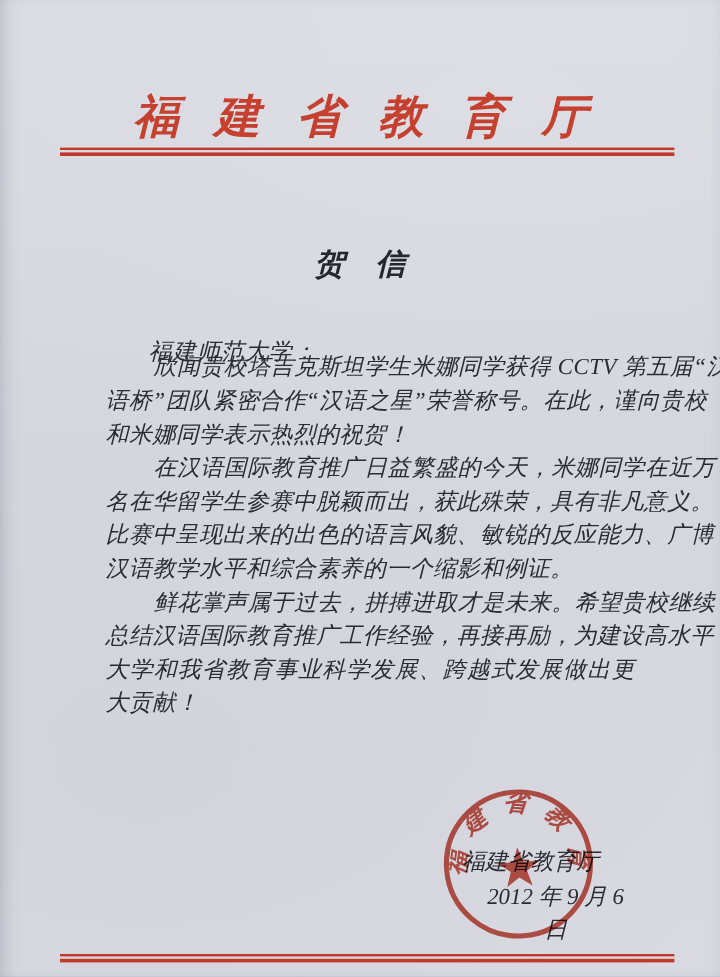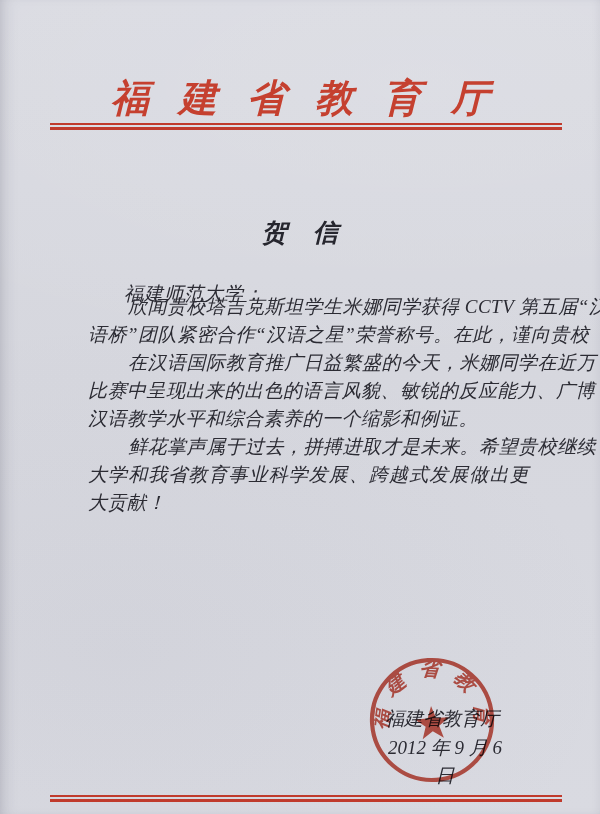--- a/index.html
+++ b/index.html
@@ -19,41 +19,41 @@
     text-align:center;text-indent:30px;letter-spacing:30px;white-space:nowrap;
     font-size:38px;line-height:40px;font-weight:bold;color:#c5402f;
   }
   .rule{position:absolute;left:50px;width:512px;}
   .rule .rl{width:100%;background:#c03a2c;}
   .rule .rl.thin{height:2px;margin-bottom:2px;}
   .rule .rl.thick{height:3px;}
   .rule-top{top:123px;}
   .rule-bottom{top:795px;}
   .doc-title{
-    position:absolute;top:218px;left:0;width:600px;
+    position:absolute;top:206px;left:0;width:600px;
     text-align:center;text-indent:26px;letter-spacing:26px;white-space:nowrap;
     font-size:25px;line-height:30px;font-weight:600;color:#26262e;
   }
   .salutation{
     position:absolute;top:280px;left:88px;
     font-size:19px;line-height:28px;letter-spacing:1px;margin-left:36px;
   }
   .body-block{position:absolute;top:293px;left:88px;width:441px;}
   .line{
     font-size:19px;line-height:28px;height:28px;letter-spacing:0.5px;
     text-align:justify;text-align-last:justify;white-space:nowrap;
   }
   .line.first{text-indent:40px;}
   .line.last{text-align-last:left;white-space:normal;}
   .sig{
     position:absolute;top:705px;left:384px;width:116px;
     text-align:center;font-size:19px;line-height:28px;z-index:2;
   }
   .date{
-    position:absolute;top:734px;left:378px;width:134px;
+    position:absolute;top:734px;left:396px;width:134px;
     text-align:center;font-size:19px;line-height:28px;z-index:2;
   }
   .seal{
     position:absolute;top:654px;left:366px;width:132px;height:132px;z-index:3;
     mix-blend-mode:multiply;opacity:0.92;transform:rotate(-4deg);
   }
   .seal text{font-family:"Liberation Serif","DejaVu Serif",serif;font-weight:bold;}
 </style>
 </head>
 <body>
@@ -67,24 +67,27 @@
     <div class="rl thick"></div>
   </div>
 
   <div class="doc-title">贺信</div>
 
   <div class="salutation">福建师范大学：</div>
 
   <div class="body-block" id="paras">
       <div class="line first">欣闻贵校塔吉克斯坦学生米娜同学获得 CCTV 第五届“汉</div>
       <div class="line">语桥”团队紧密合作“汉语之星”荣誉称号。在此，谨向贵校</div>
+      <div class="line last">和米娜同学表示热烈的祝贺！</div>
       <div class="line first">在汉语国际教育推广日益繁盛的今天，米娜同学在近万</div>
+      <div class="line">名在华留学生参赛中脱颖而出，获此殊荣，具有非凡意义。</div>
       <div class="line">比赛中呈现出来的出色的语言风貌、敏锐的反应能力、广博</div>
       <div class="line last">汉语教学水平和综合素养的一个缩影和例证。</div>
       <div class="line first">鲜花掌声属于过去，拼搏进取才是未来。希望贵校继续</div>
+      <div class="line">总结汉语国际教育推广工作经验，再接再励，为建设高水平</div>
       <div class="line last">大学和我省教育事业科学发展、跨越式发展做出更大贡献！</div>
     </div>
 
   <div class="sig">福建省教育厅</div>
   <div class="date">2012 年 9 月 6 日</div>
 
   <svg class="seal" viewBox="0 0 132 132">
     <circle cx="66" cy="66" r="60" fill="none" stroke="#c74b3d" stroke-width="4.2"></circle>
     <polygon fill="#c74b3d" points="66,52 70.2,64.2 83.1,64.4 72.8,72.2 76.6,84.6 66,77.2 55.4,84.6 59.2,72.2 48.9,64.4 61.8,64.2"></polygon>
     <path id="sealArc" fill="none" d="M 27.9 88 A 44 44 0 1 1 104.1 88"></path>

